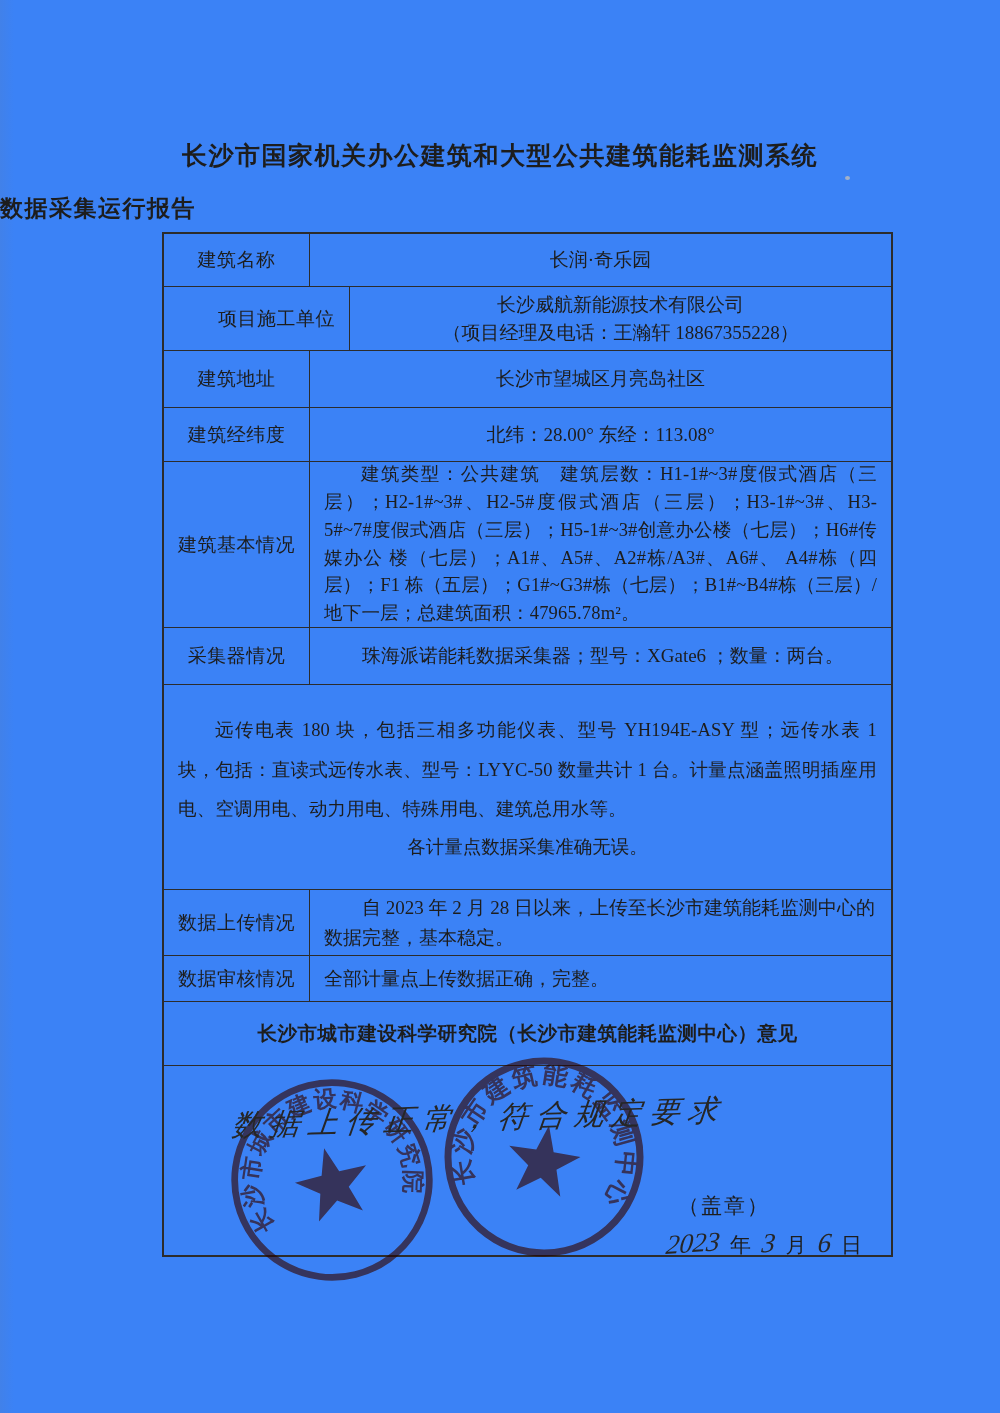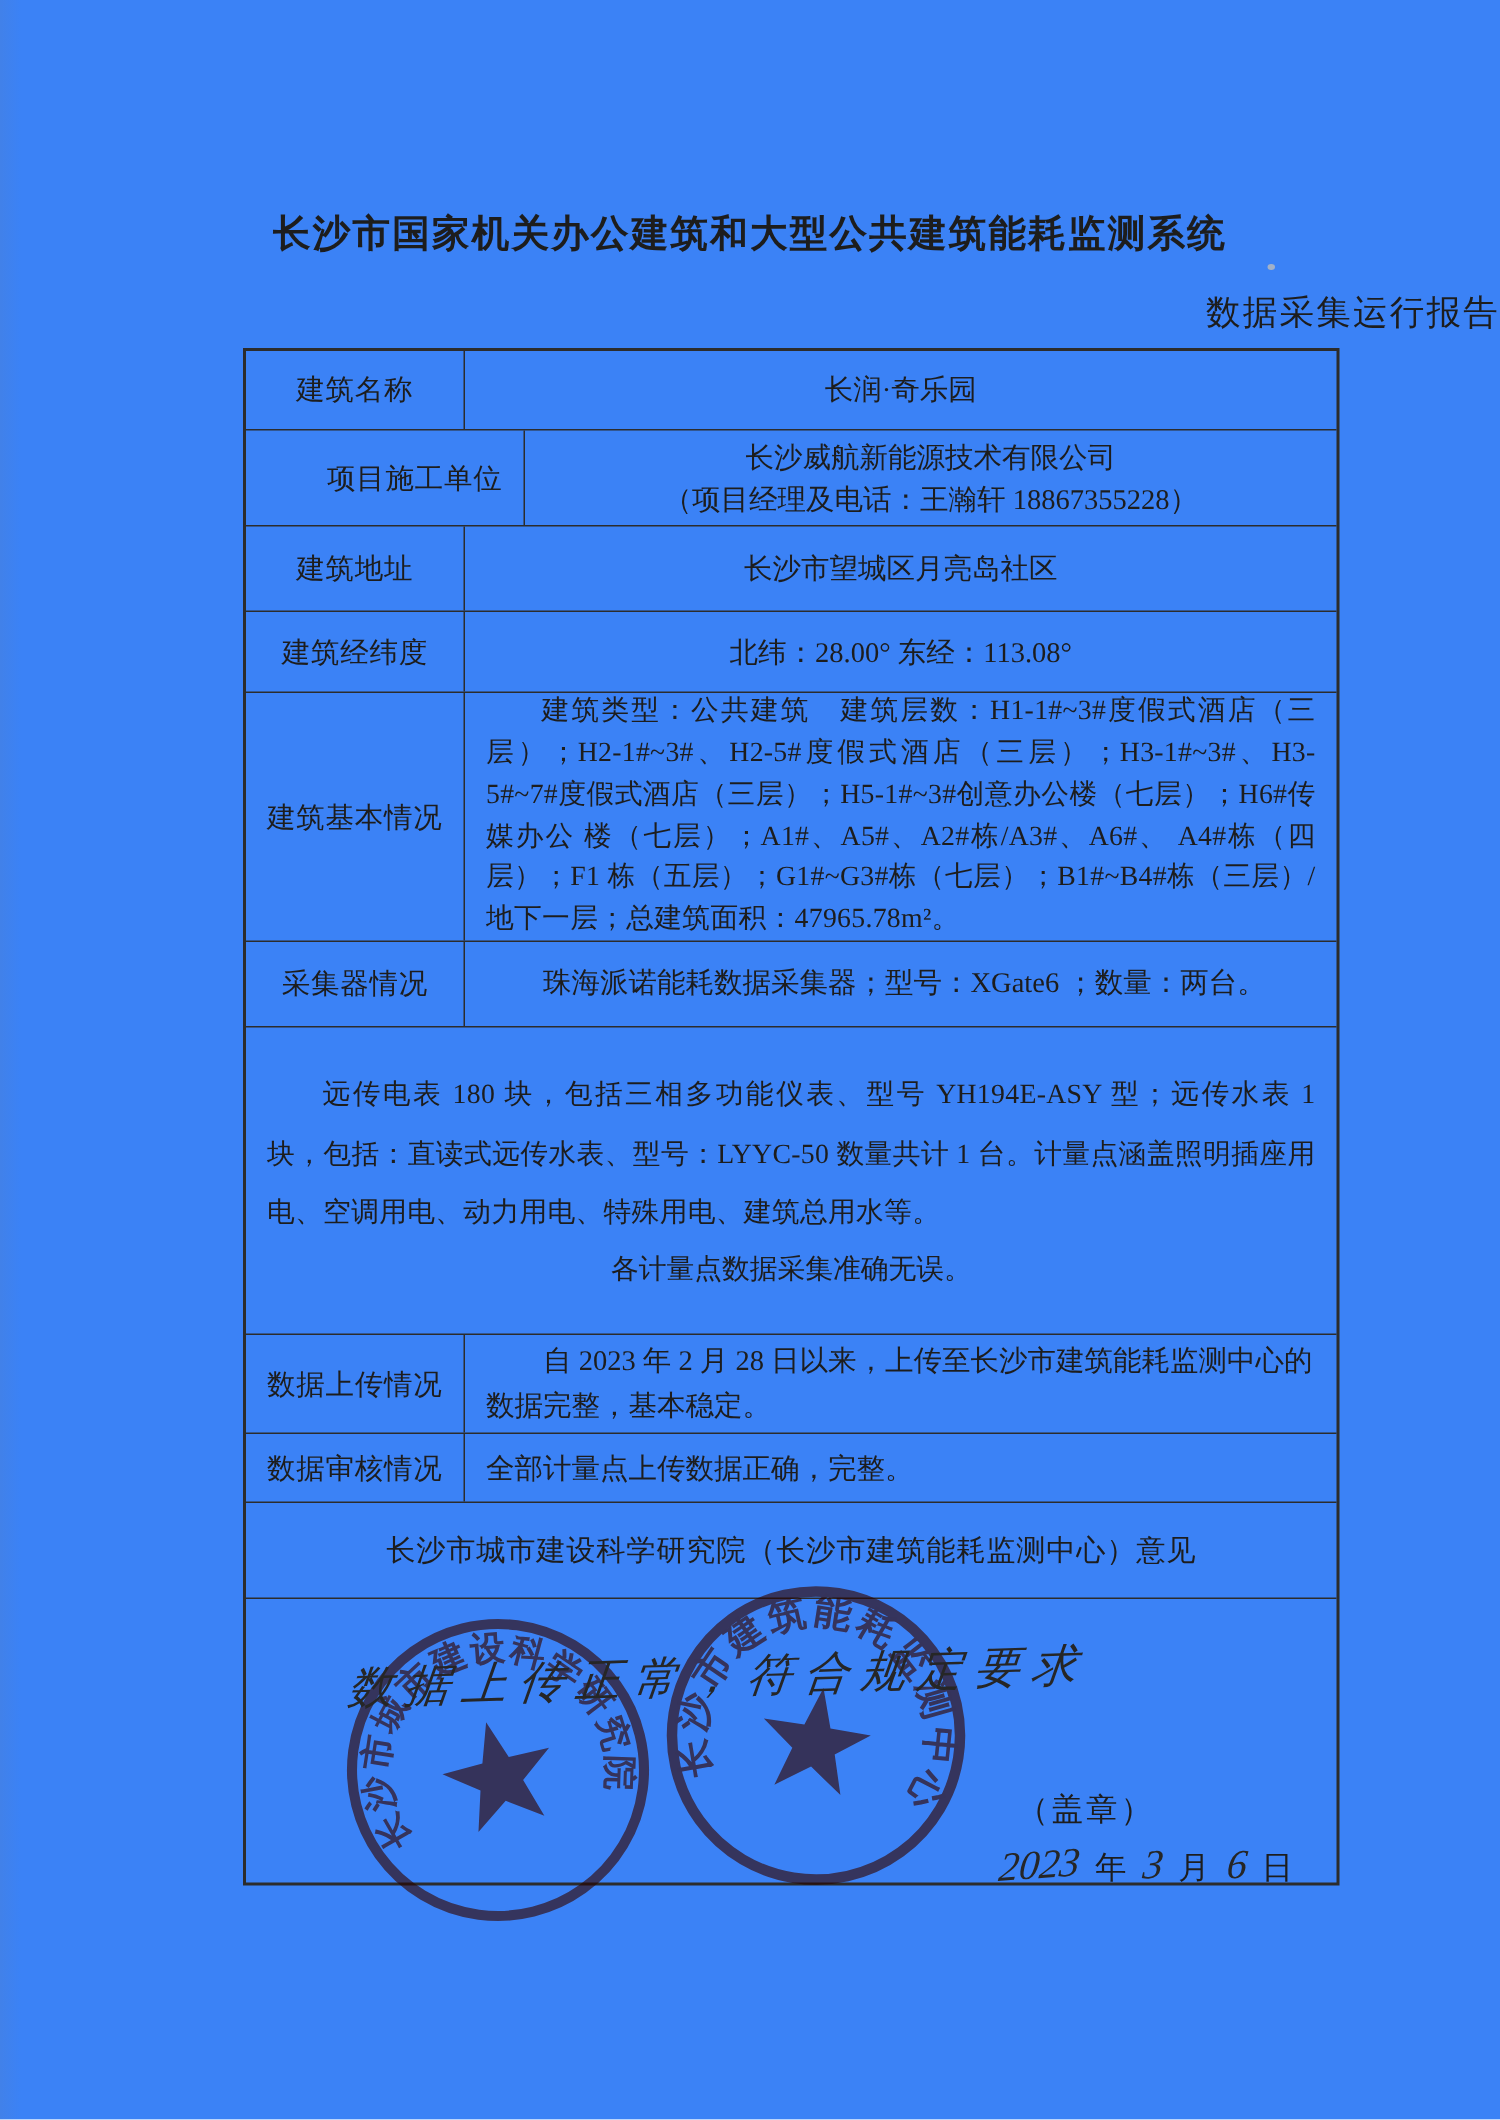--- a/index.html
+++ b/index.html
@@ -23,21 +23,21 @@
     position:absolute; left:845px; top:176px; width:5px; height:4px;
     background:#bdbdbd; border-radius:50%; opacity:.8;
   }
 
   .title1 {
     position:absolute; top:139px; left:0; width:100%;
     text-align:center; font-size:25px; font-weight:700; letter-spacing:1.5px;
   }
   .title2 {
     position:absolute; top:193px; left:0; width:100%;
-    text-align:right; font-size:23px; font-weight:400; letter-spacing:1.5px;
+    text-align:left; font-size:23px; font-weight:700; letter-spacing:1.5px;
   }
 
   .doc-table {
     position:absolute; left:162px; top:232px; width:731px;
     border:2px solid #2c2c2c;
     background:transparent;
   }
   .t-row { display:flex; border-top:1px solid #2c2c2c; }
   .t-row:first-child { border-top:none; }
   .t-label {
@@ -67,21 +67,21 @@
   .para {
     text-indent:2em; text-align:justify;
     font-size:18.5px; line-height:1.5; letter-spacing:0.2px;
   }
   .para-wide { line-height:2.12; }
   .note-center { text-align:center; text-indent:0; margin-top:4px; font-size:18.5px; line-height:1.6; }
   .indent { text-indent:2em; text-align:left; line-height:1.55; }
   .label-gap { line-height:2.2; }
   .opinion-head {
     width:100%; display:flex; align-items:center; justify-content:center;
-    font-weight:400; font-size:19.5px; letter-spacing:0.5px; text-align:center;
+    font-weight:700; font-size:19.5px; letter-spacing:0.5px; text-align:center;
   }
   .stamp-area { position:relative; width:100%; }
 
   
   .stamp { position:absolute; mix-blend-mode:multiply; opacity:0.88; }
   .stamp-left  { left:226px; top:1074px; transform:rotate(-14deg); }
   .stamp-right { left:441px; top:1054px; transform:rotate(9deg); }
 
   
   .handwriting {

